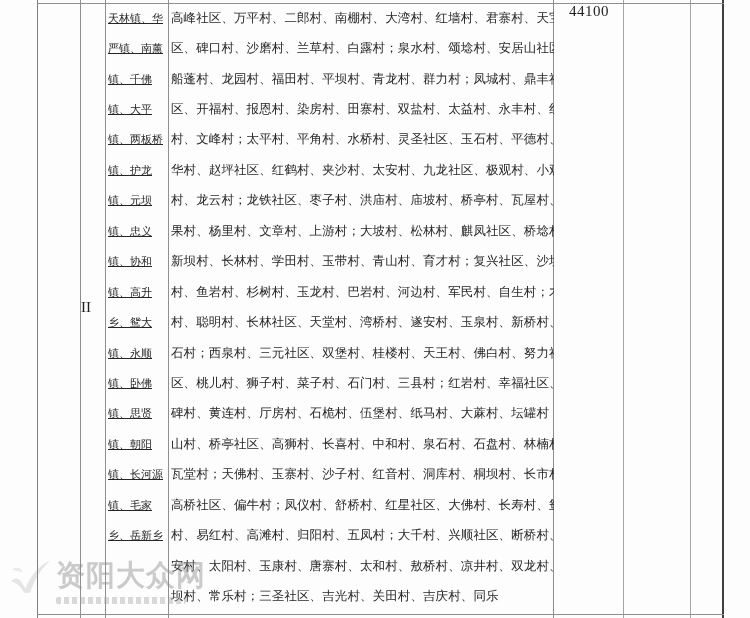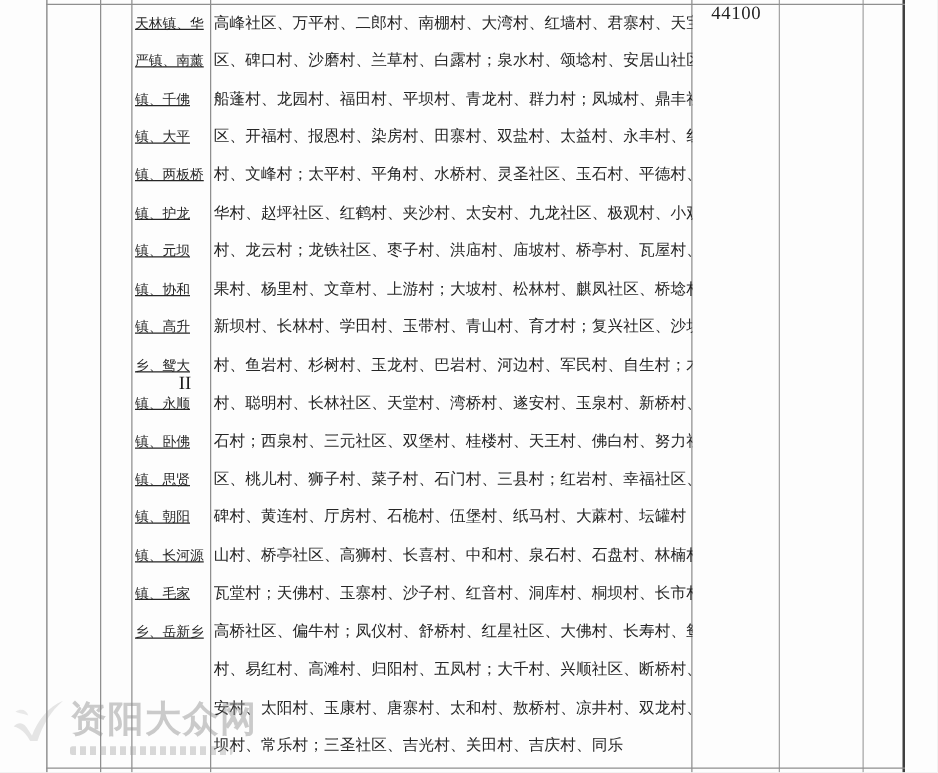--- a/index.html
+++ b/index.html
@@ -23,22 +23,22 @@
   .vline.v7{left:690px;background:#a5a5a5;}
   .vline.v8{left:722px;width:2px;background:#3f3f3f;}
   .hline{position:absolute;left:37px;width:687px;height:1px;background:#8f8f8f;}
   .hline.top{top:3px;}
   .hline.bottom{top:614px;}
 
   
   .cell{position:absolute;box-sizing:border-box;}
   .region-cell{
     left:81px;top:3px;width:26px;height:609px;
-    display:flex;align-items:center;justify-content:flex-end;
-    font-size:15px;color:#1e1e1e;margin-left:46px;
+    display:flex;align-items:center;justify-content:flex-start;
+    font-size:15px;color:#1e1e1e;
   }
   .townships-cell{
     left:108px;top:3px;width:62px;height:609px;
     font-size:11px;overflow:hidden;white-space:nowrap;text-decoration:underline;
   }
   .villages-cell{
     left:171px;top:3px;width:383px;height:609px;
     font-size:12.5px;overflow:hidden;white-space:nowrap;letter-spacing:0.1px;
   }
   .tline{
@@ -91,20 +91,21 @@
   </div>
 
   <div class="cell townships-cell">
       <div class="tline">天林镇、华</div>
       <div class="tline">严镇、南薰</div>
       <div class="tline">镇、千佛</div>
       <div class="tline">镇、大平</div>
       <div class="tline">镇、两板桥</div>
       <div class="tline">镇、护龙</div>
       <div class="tline">镇、元坝</div>
+      <div class="tline">镇、忠义</div>
       <div class="tline">镇、协和</div>
       <div class="tline">镇、高升</div>
       <div class="tline">乡、鸳大</div>
       <div class="tline">镇、永顺</div>
       <div class="tline">镇、卧佛</div>
       <div class="tline">镇、思贤</div>
       <div class="tline">镇、朝阳</div>
       <div class="tline">镇、长河源</div>
       <div class="tline">镇、毛家</div>
       <div class="tline">乡、岳新乡</div>

